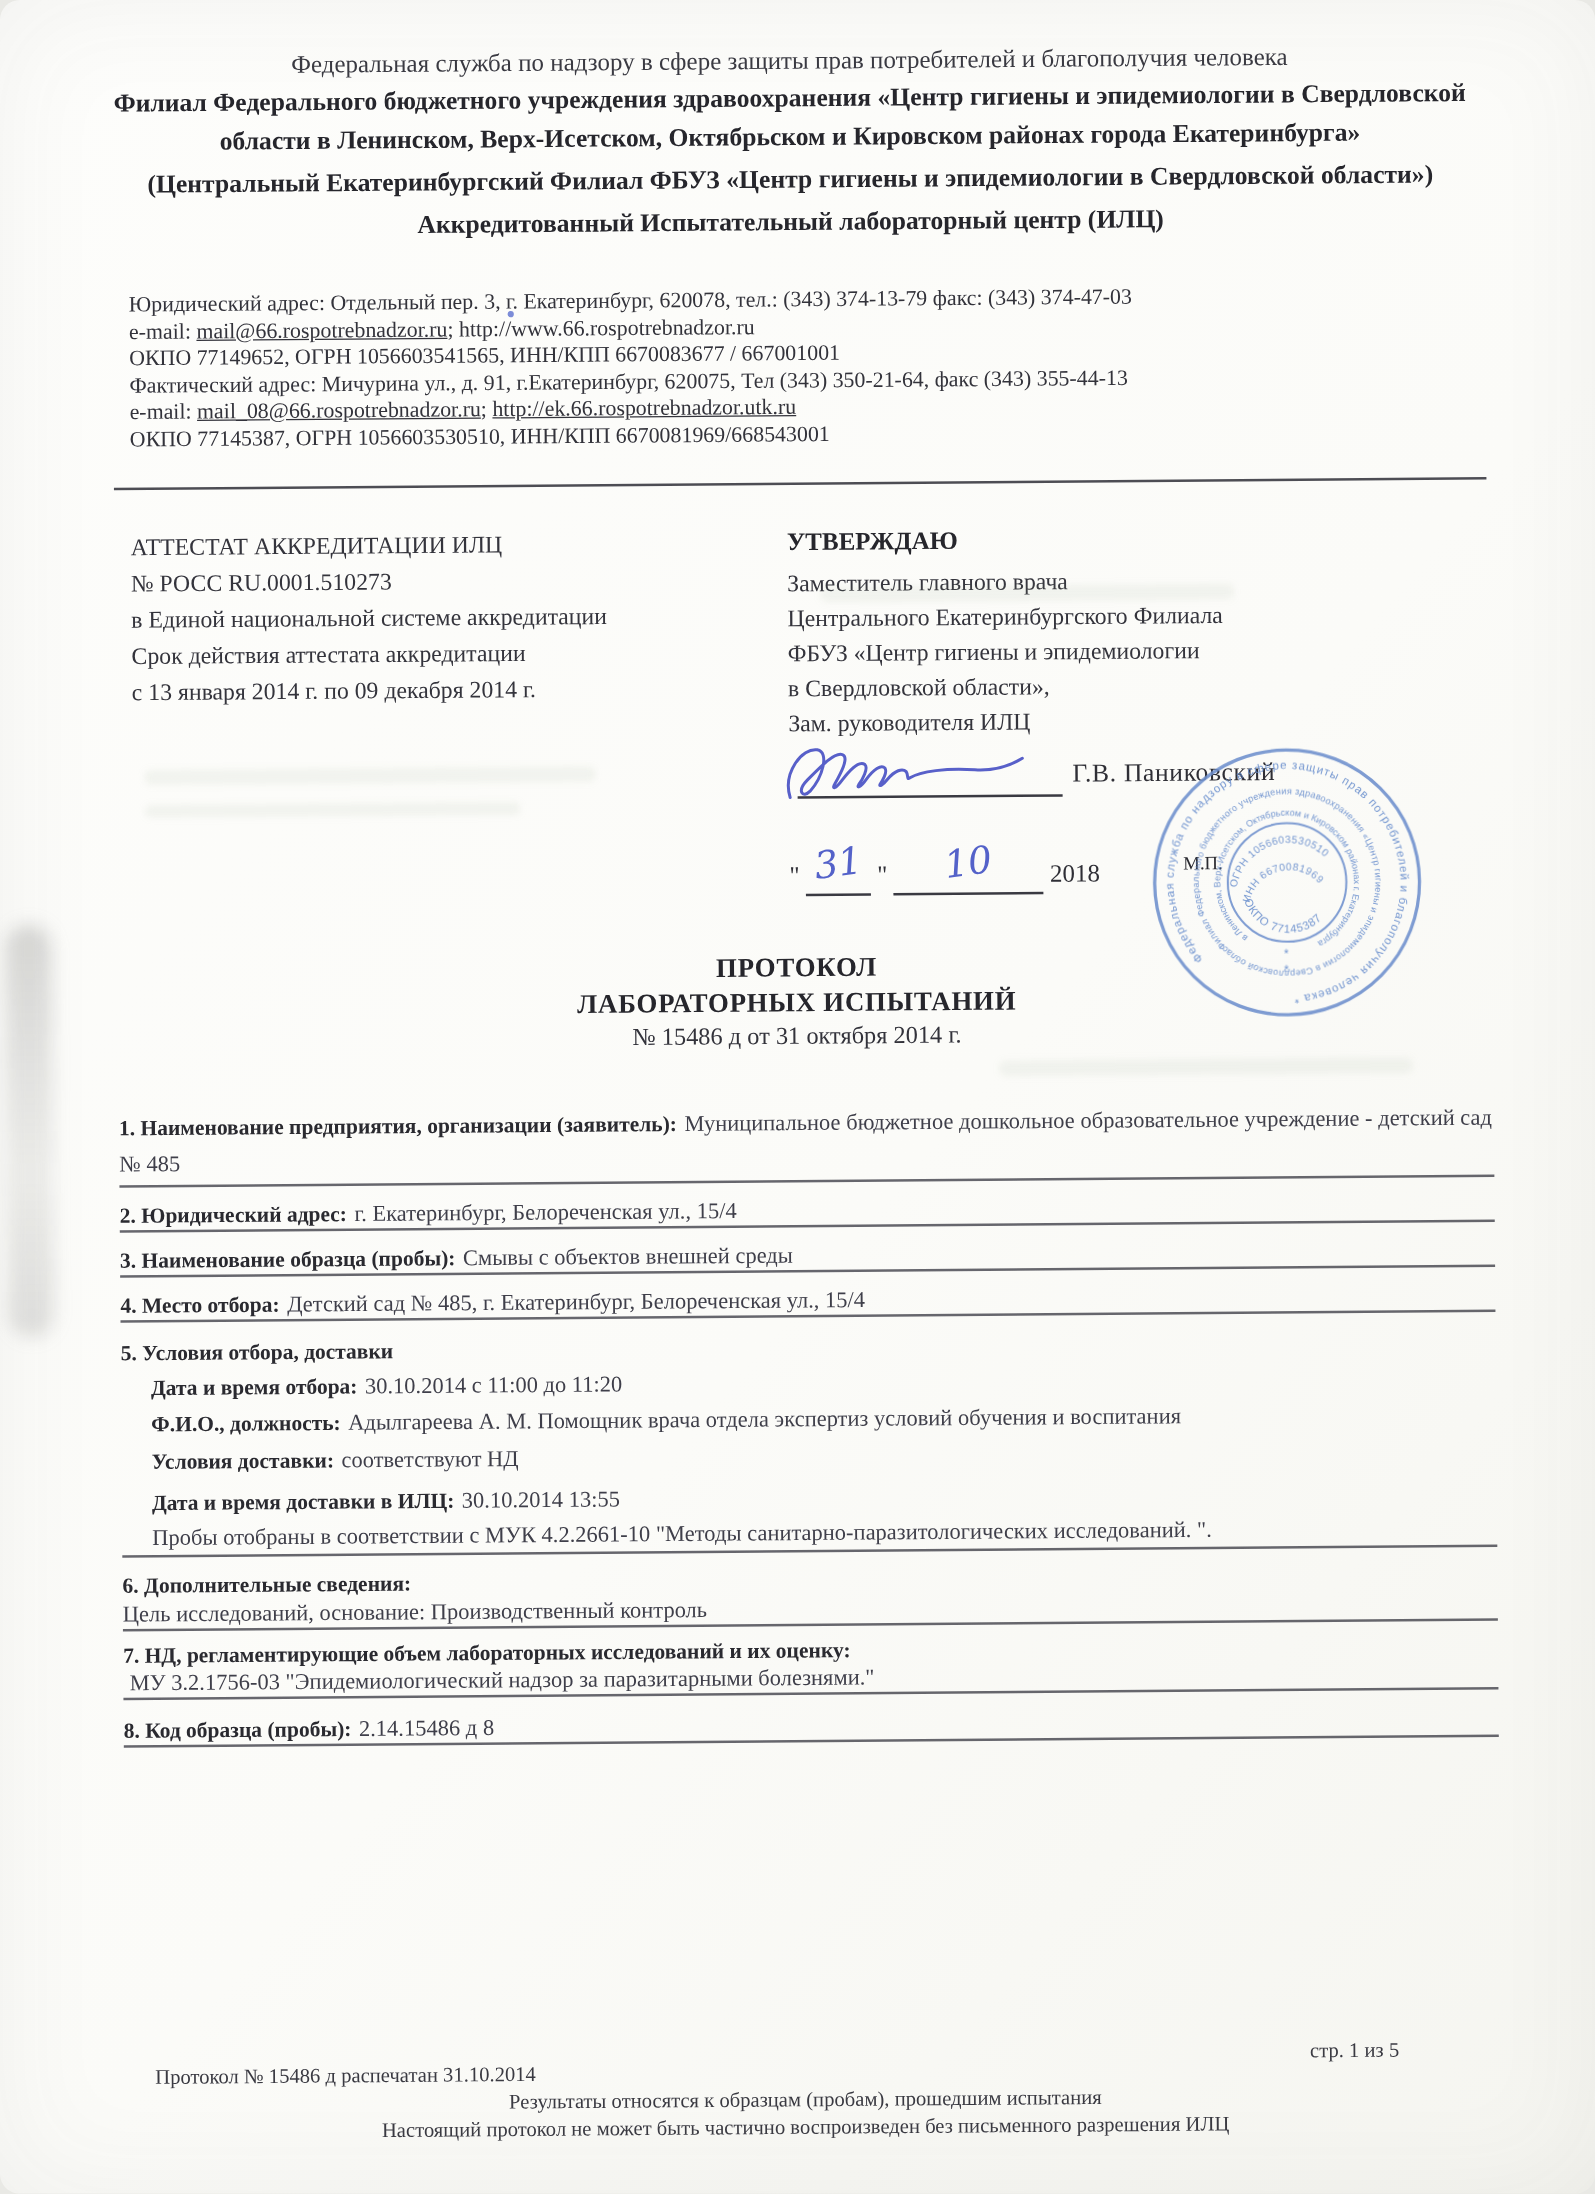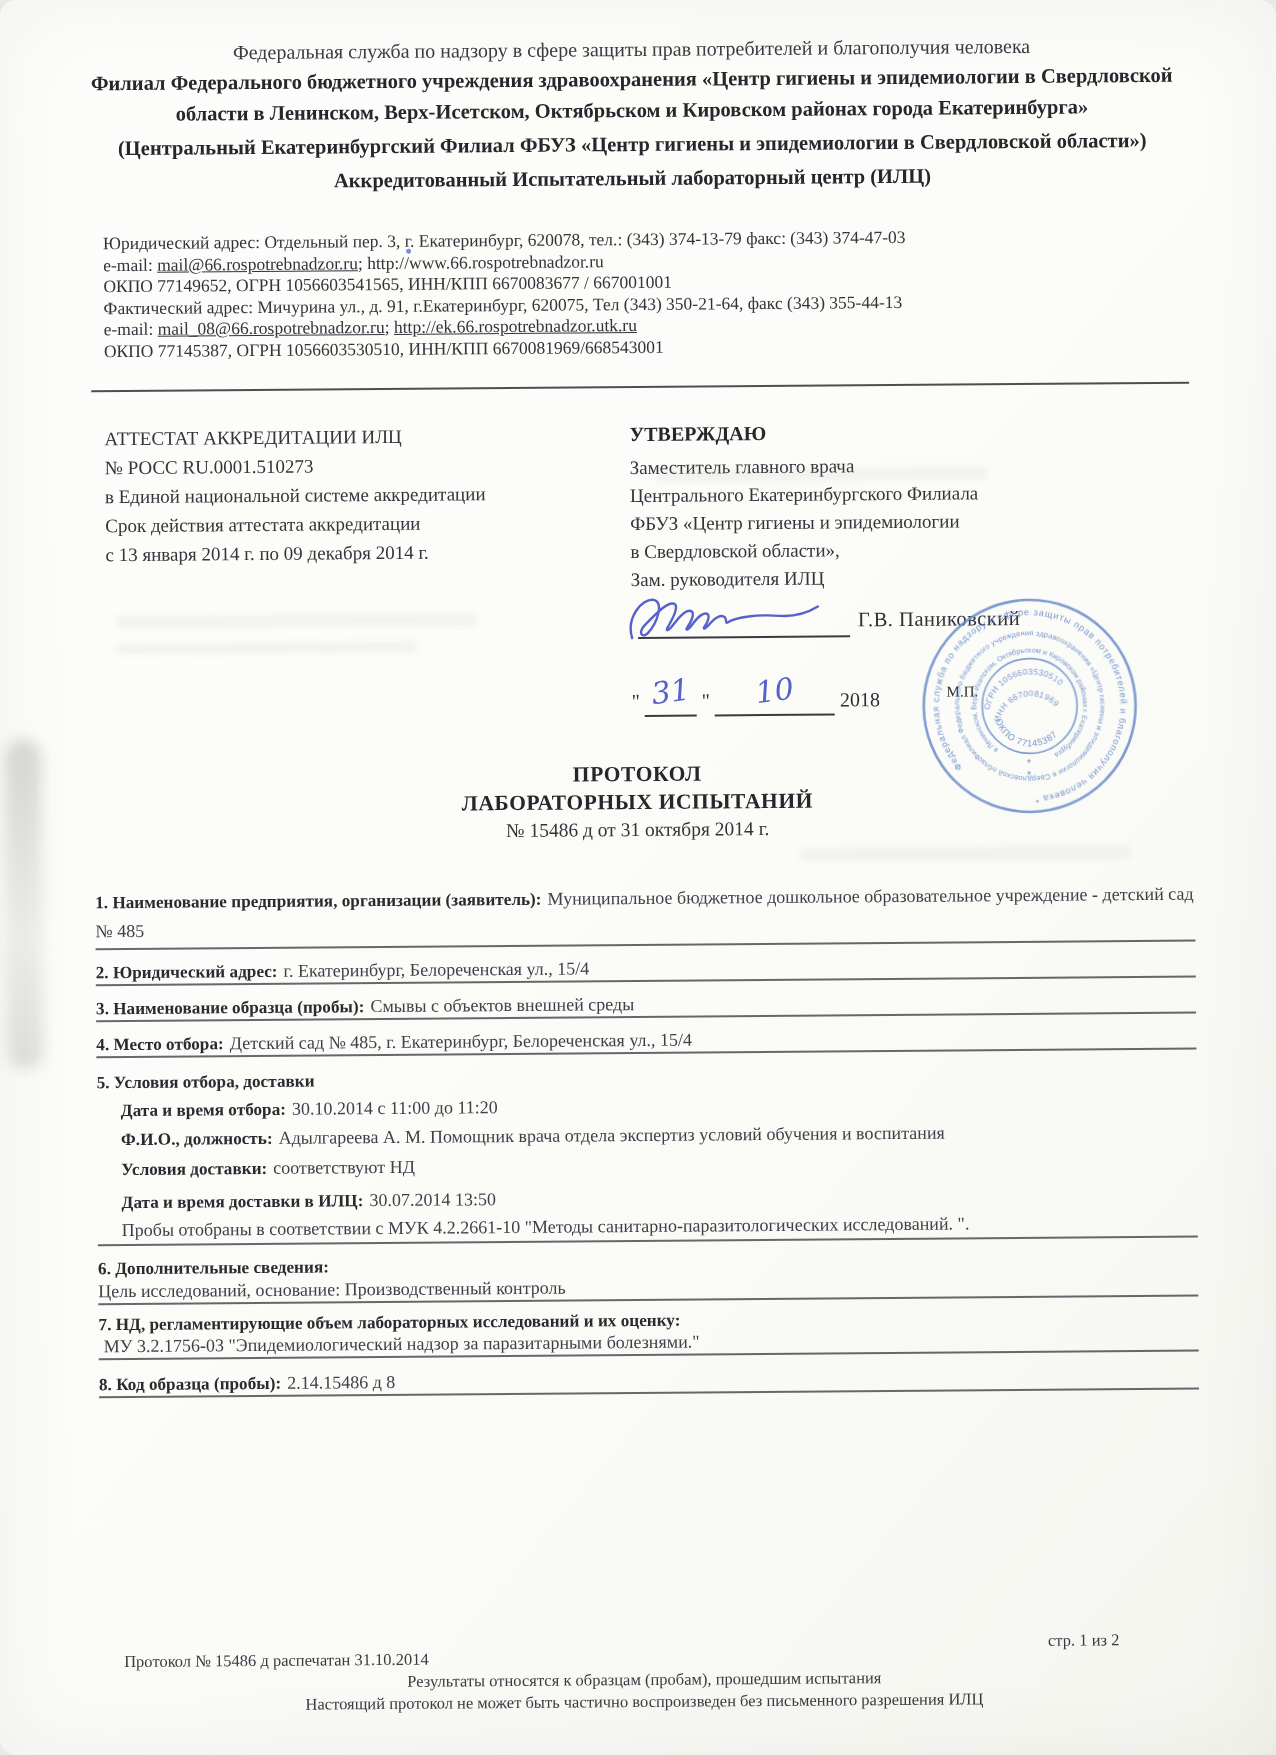--- a/index.html
+++ b/index.html
@@ -151,37 +151,37 @@
     <div class="row" style="top:990px;"><span class="lbl">3. Наименование образца (пробы):</span><span>Смывы с объектов внешней среды</span></div>
     <div class="rule" style="top:1016px;"></div>
 
     <div class="row" style="top:1026px;"><span class="lbl">4. Место отбора:</span><span>Детский сад № 485, г. Екатеринбург, Белореченская ул., 15/4</span></div>
     <div class="rule" style="top:1052px;"></div>
 
     <div class="row" style="top:1064px;"><span class="lbl">5. Условия отбора, доставки</span></div>
     <div class="row ind" style="top:1092px;"><span class="lbl">Дата и время отбора:</span><span>30.10.2014 с 11:00 до 11:20</span></div>
     <div class="row ind" style="top:1121px;"><span class="lbl">Ф.И.О., должность:</span><span>Адылгареева  А. М.  Помощник  врача отдела экспертиз условий обучения и воспитания</span></div>
     <div class="row ind" style="top:1151px;"><span class="lbl">Условия  доставки:</span><span>соответствуют НД</span></div>
-    <div class="row ind" style="top:1184px;"><span class="lbl">Дата и время доставки в ИЛЦ:</span><span>30.07.2014 13:50</span></div>
+    <div class="row ind" style="top:1184px;"><span class="lbl">Дата и время доставки в ИЛЦ:</span><span>30.10.2014 13:55</span></div>
     <div class="row ind" style="top:1212px;"><span>Пробы отобраны в соответствии с МУК 4.2.2661-10 "Методы санитарно-паразитологических исследований. ".</span></div>
     <div class="rule" style="top:1240px;"></div>
 
     <div class="row" style="top:1250px;"><span class="lbl">6. Дополнительные сведения:</span></div>
     <div class="row" style="top:1273px;"><span>Цель исследований, основание: Производственный контроль</span></div>
     <div class="rule" style="top:1299px;"></div>
 
     <div class="row" style="top:1306px;"><span class="lbl">7. НД, регламентирующие объем лабораторных исследований и их оценку:</span></div>
     <div class="row" style="top:1328px;padding-left:5px;"><span>МУ 3.2.1756-03 "Эпидемиологический надзор за паразитарными болезнями."</span></div>
     <div class="rule" style="top:1354px;"></div>
 
     <div class="row" style="top:1366px;"><span class="lbl">8. Код образца (пробы):</span><span>2.14.15486 д 8</span></div>
     <div class="rule" style="top:1392px;"></div>
 
     <div class="abs foot" style="left:118px;top:1648px;">Протокол № 15486 д  распечатан 31.10.2014</div>
-    <div class="abs foot" style="left:1042px;top:1634px;">стр. 1 из 2</div>
+    <div class="abs foot" style="left:1042px;top:1634px;">стр. 1 из 5</div>
     <div class="abs foot center" style="left:88px;top:1670px;width:1100px;">Результаты относятся к образцам (пробам), прошедшим испытания</div>
     <div class="abs foot center" style="left:88px;top:1692px;width:1100px;">Настоящий протокол не может  быть частично воспроизведен  без письменного разрешения ИЛЦ</div>
 
     <div class="abs smudge"></div>
     <div class="abs dot"></div>
     <div class="bleed" style="left:118px;top:612px;width:360px;height:12px;"></div>
     <div class="bleed" style="left:118px;top:640px;width:300px;height:10px;"></div>
     <div class="bleed" style="left:660px;top:470px;width:330px;height:12px;"></div>
     <div class="bleed" style="left:800px;top:850px;width:330px;height:12px;"></div>
   </div>

